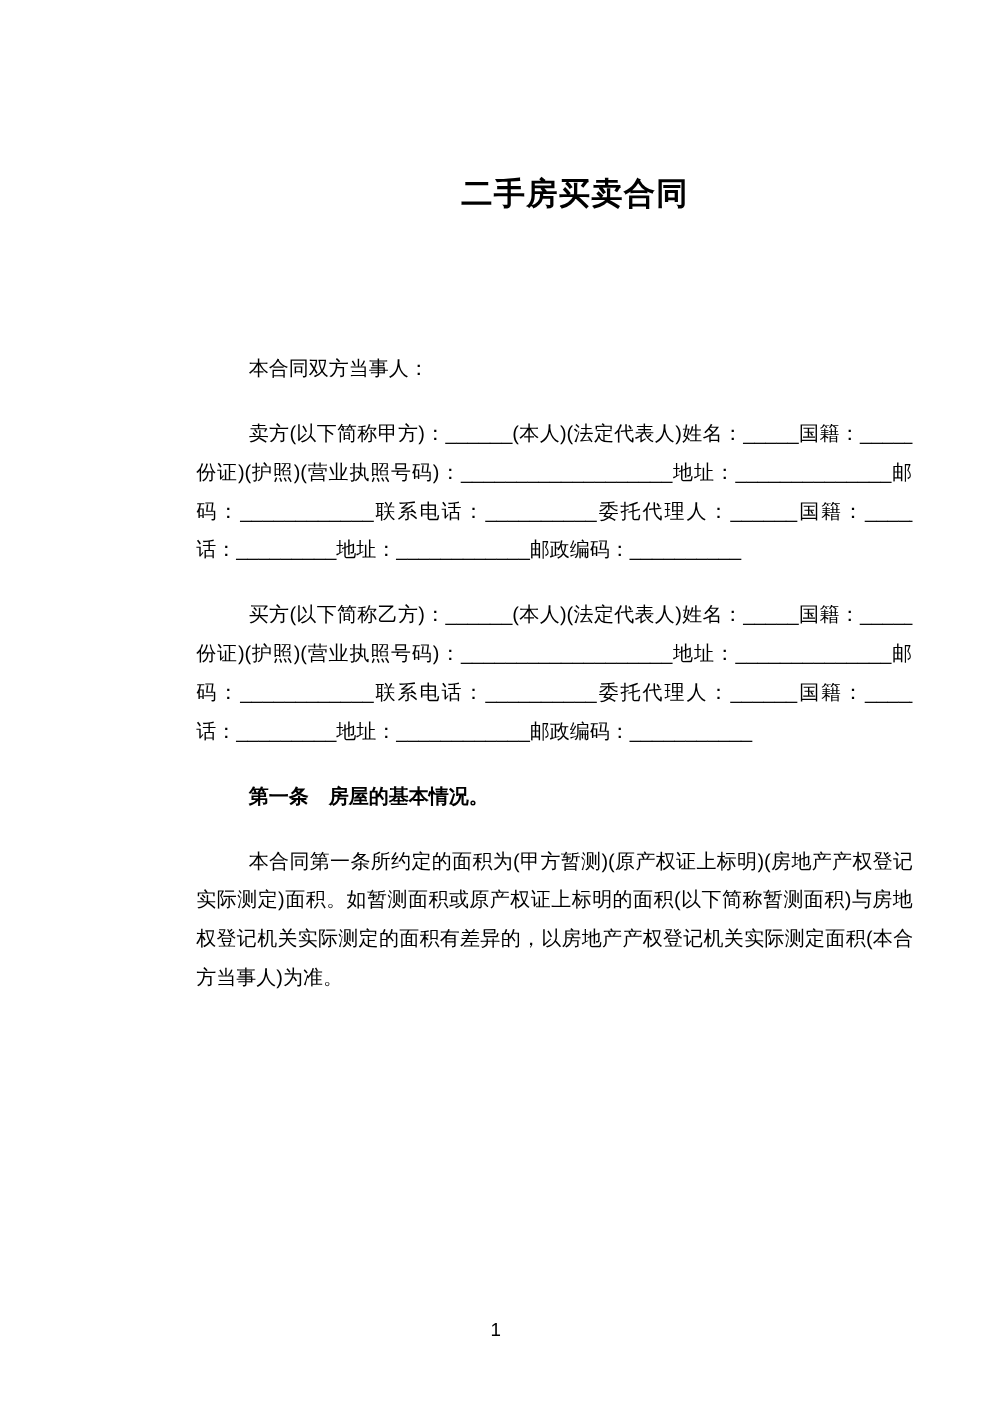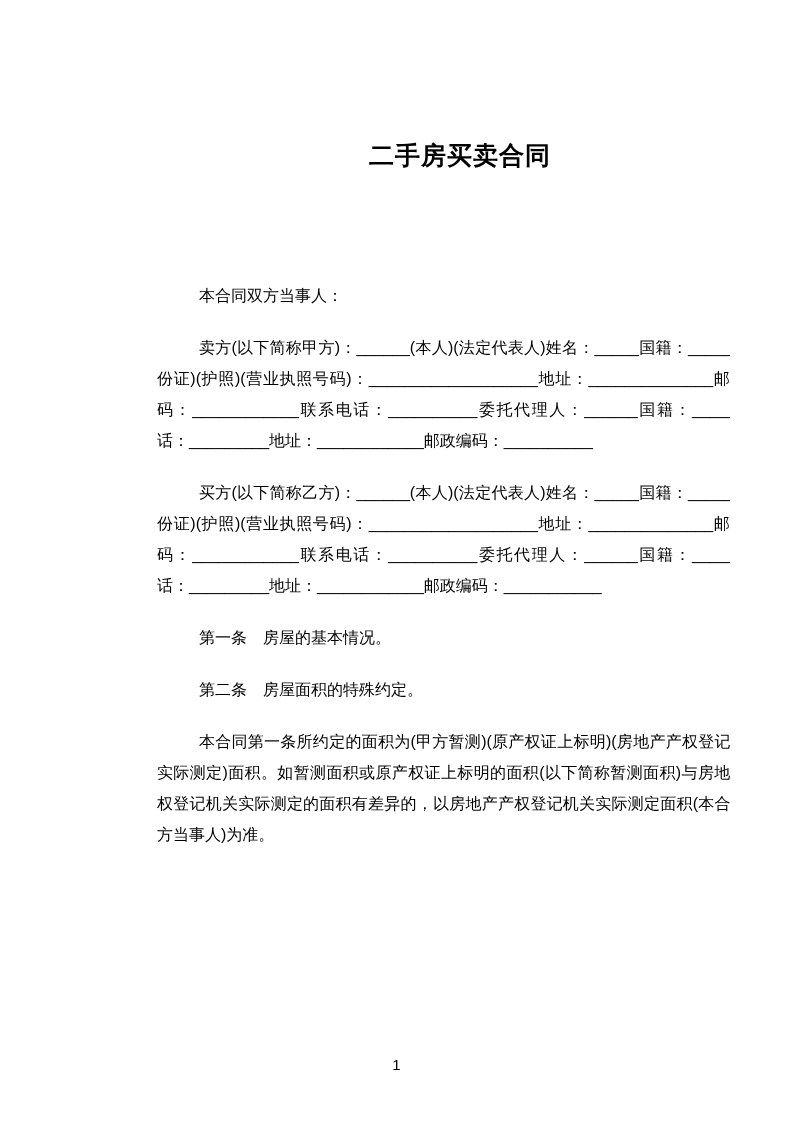--- a/index.html
+++ b/index.html
@@ -37,21 +37,21 @@
     margin: 0 0 21px 0;
     text-indent: 42px;
     text-align: justify;
     word-break: break-all;
   }
   .article-heading {
     font-size: 16px;
     line-height: 31px;
     margin: 0 0 21px 0;
     text-indent: 42px;
-    font-weight: normal;
+    font-weight: bold;
   }
   .page-footer {
     position: absolute;
     bottom: 48px;
     left: 0;
     width: 100%;
     text-align: center;
     font-size: 15px;
     line-height: 18px;
   }
@@ -66,20 +66,19 @@
 
     <p class="para">本合同双方当事人：</p>
 
     <p class="para">卖方(以下简称甲方)：______(本人)(法定代表人)姓名：_____国籍：______(身份证)(护照)(营业执照号码)：___________________地址：______________邮政编码：____________联系电话：__________委托代理人：______国籍：______电话：_________地址：____________邮政编码：__________</p>
 
     <p class="para">买方(以下简称乙方)：______(本人)(法定代表人)姓名：_____国籍：______(身份证)(护照)(营业执照号码)：___________________地址：______________邮政编码：____________联系电话：__________委托代理人：______国籍：______电话：_________地址：____________邮政编码：___________</p>
 
     <h2 class="article-heading">第一条　房屋的基本情况。</h2>
 
 
-    <h2 class="article-heading">第二条　房屋面积的特殊约定。</h2>
 
     <p class="para">本合同第一条所约定的面积为(甲方暂测)(原产权证上标明)(房地产产权登记机关实际测定)面积。如暂测面积或原产权证上标明的面积(以下简称暂测面积)与房地产产权登记机关实际测定的面积有差异的，以房地产产权登记机关实际测定面积(本合同双方当事人)为准。</p>
 
   </div>
 
   <div class="page-footer">1</div>
 </div>
 
 </body></html>

